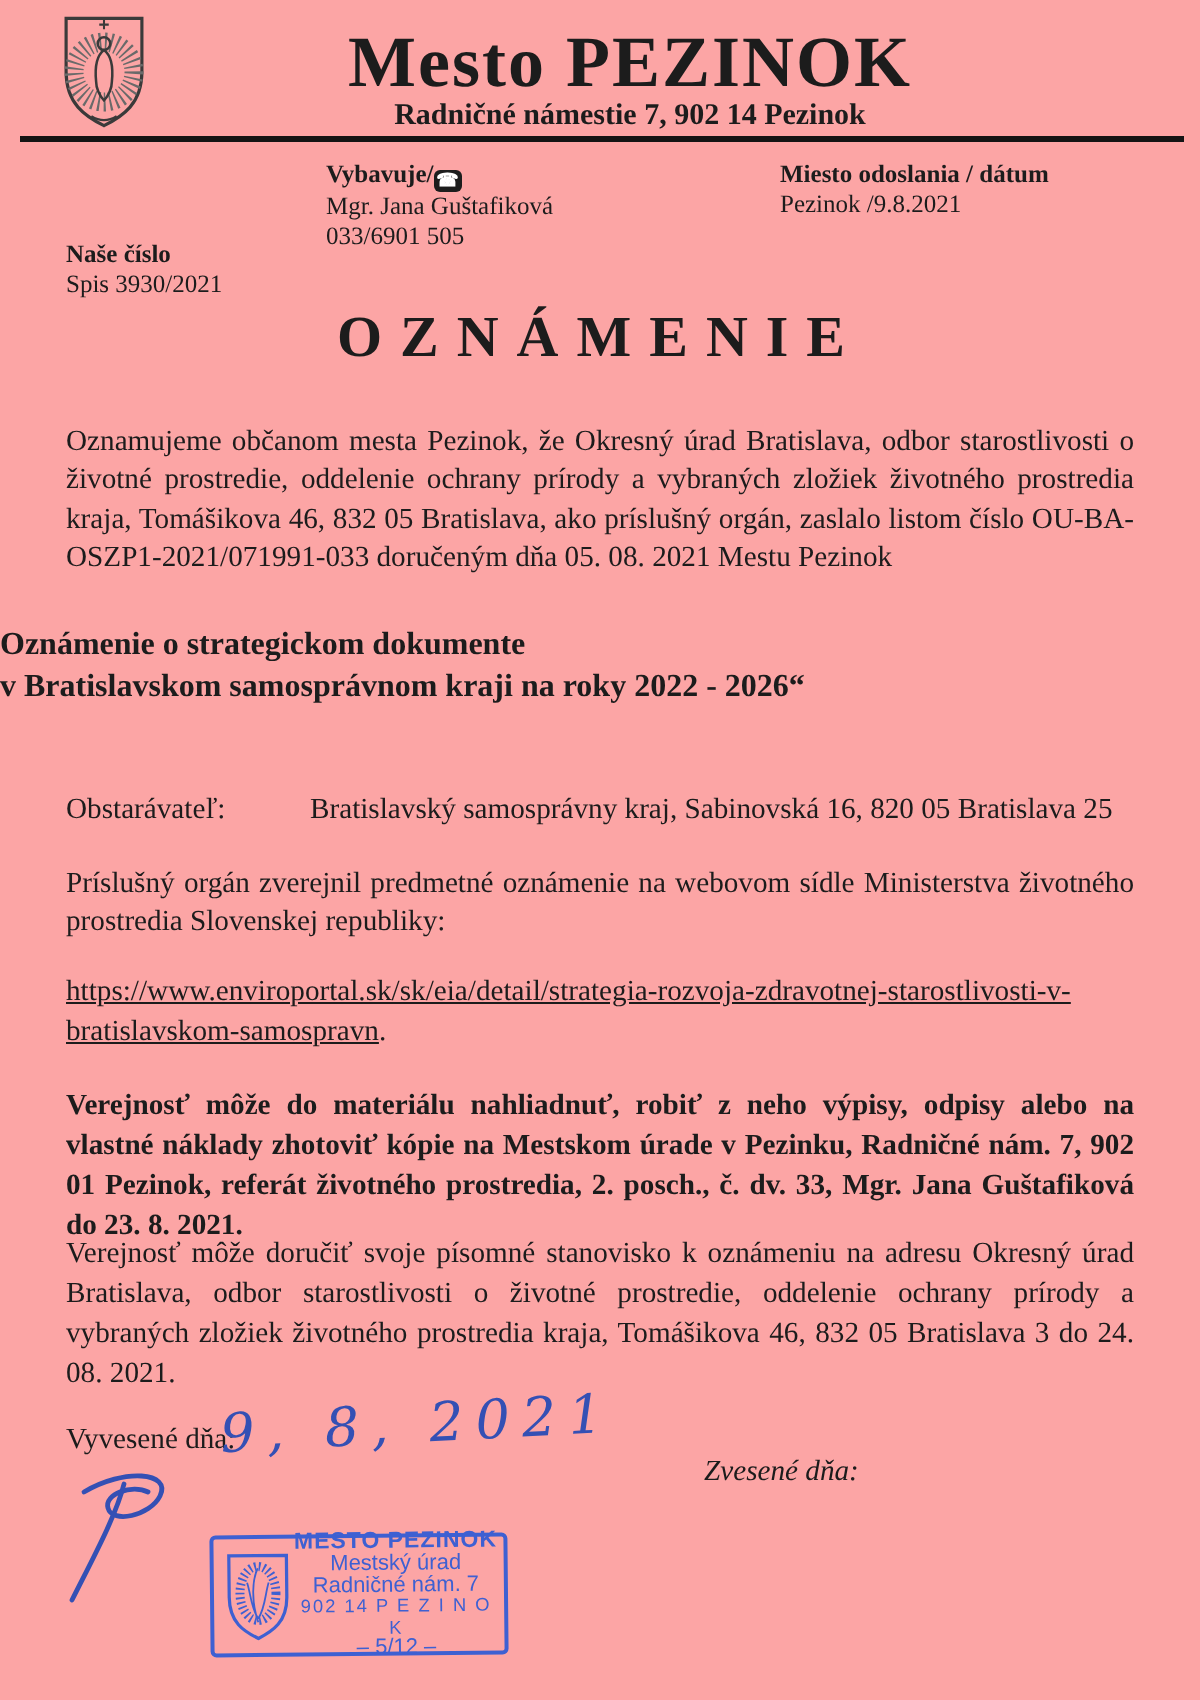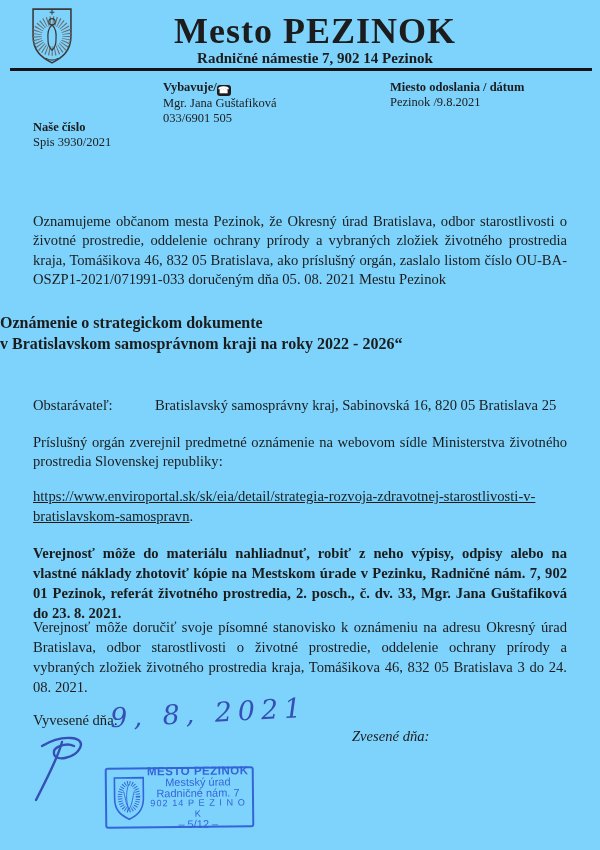--- a/index.html
+++ b/index.html
@@ -1,20 +1,20 @@
 <!DOCTYPE html>
 <html><head>
 <meta charset="utf-8">
 <style>
   html,body{margin:0;padding:0;background:#e8e8e8;}
   .page{
     position:relative;
     width:600px;height:850px;
     margin:0 auto;
-    background:#7dd3fc;
+    background:#fca5a5;
     font-family:"Liberation Serif", serif;
     color:#1c1c1c;
     overflow:hidden;
   }
   
   .coat{position:absolute;left:28px;top:6px;width:48px;height:60px;}
   .hdr-title{
     position:absolute;left:70px;right:40px;top:10px;
     text-align:center;font-size:36px;font-weight:bold;letter-spacing:1px;
     white-space:nowrap;
@@ -114,20 +114,21 @@
       <div class="lbl"><span>Vybavuje/</span><span class="phone-chip">☎</span></div>
       <div>Mgr. Jana Guštafiková</div>
       <div>033/6901 505</div>
     </div>
     <div class="col c3">
       <div class="lbl">Miesto odoslania / dátum</div>
       <div>Pezinok /9.8.2021</div>
     </div>
   </div>
 
+  <div class="big-title">OZNÁMENIE</div>
 
   <div class="para p-intro">Oznamujeme občanom mesta Pezinok, že Okresný úrad Bratislava, odbor starostlivosti o životné prostredie, oddelenie ochrany prírody a vybraných zložiek životného prostredia kraja, Tomášikova 46, 832 05 Bratislava, ako príslušný orgán, zaslalo listom číslo OU-BA-OSZP1-2021/071991-033 doručeným dňa 05. 08. 2021 Mestu Pezinok</div>
 
   <div class="doc-title">
     <div>Oznámenie o strategickom dokumente</div>
     <div>v Bratislavskom samosprávnom kraji na roky 2022 - 2026“</div>
   </div>
 
   <div class="procurer">
     <span>Obstarávateľ:</span>

